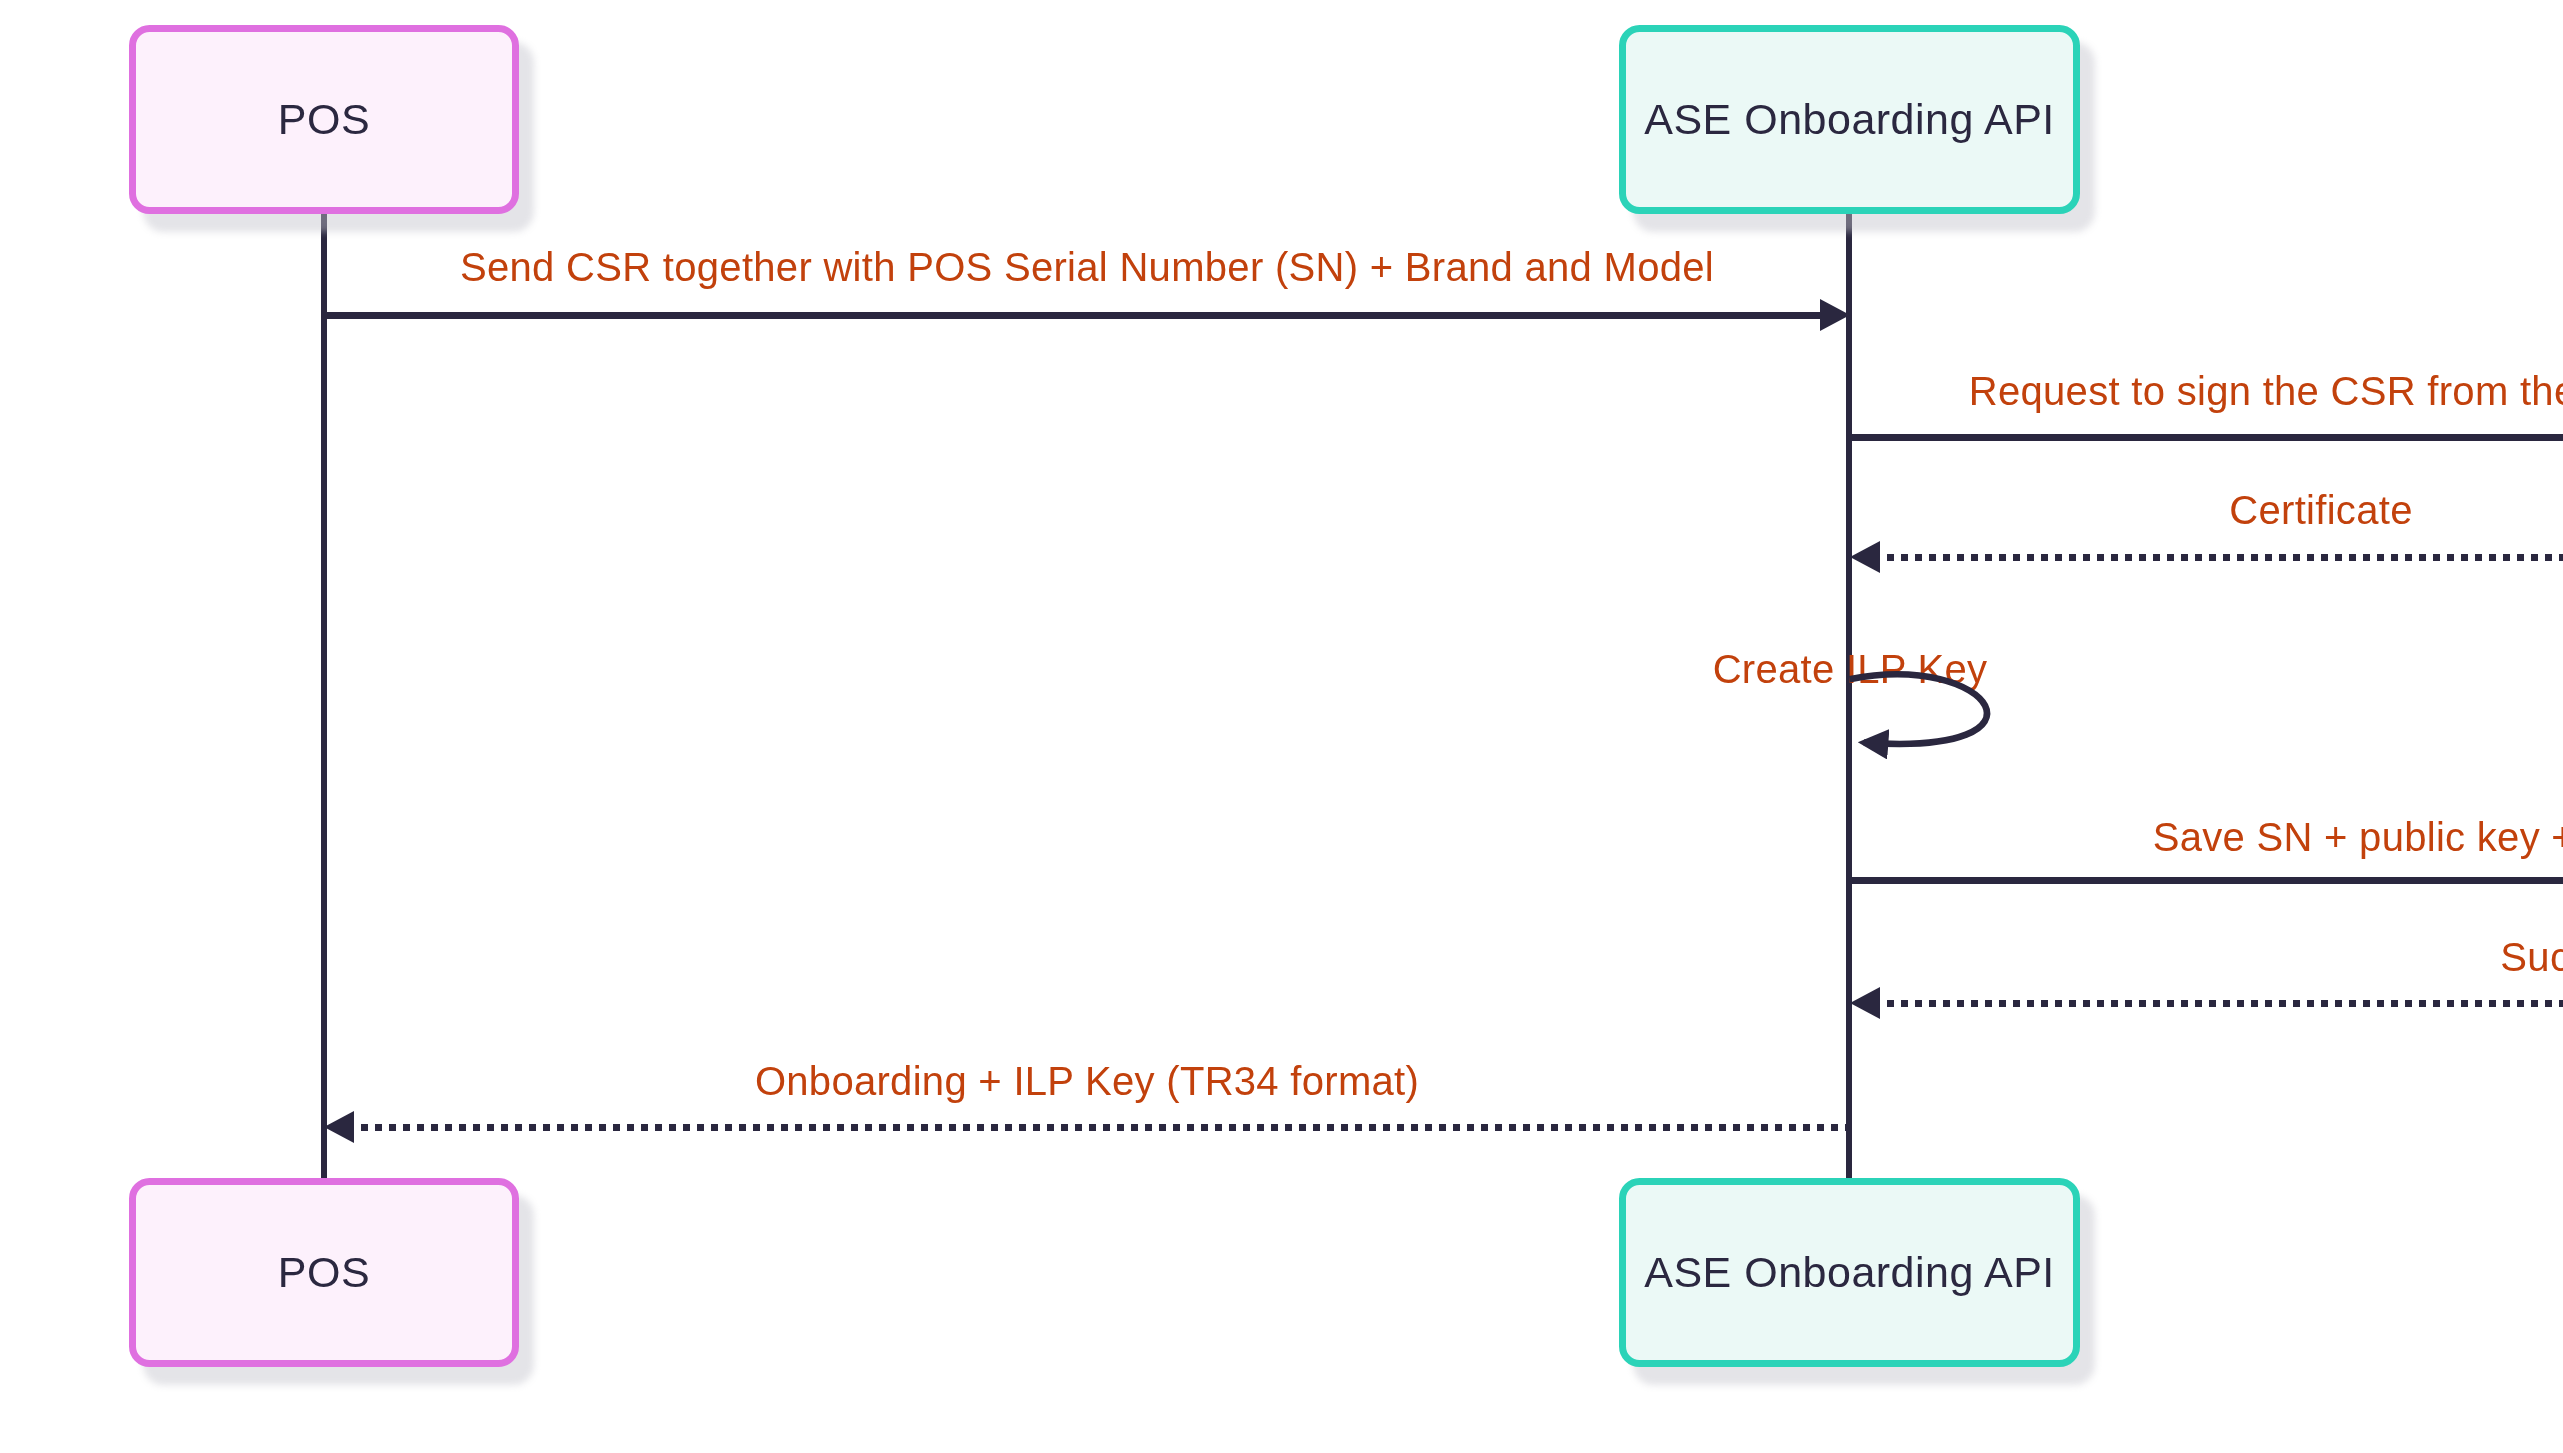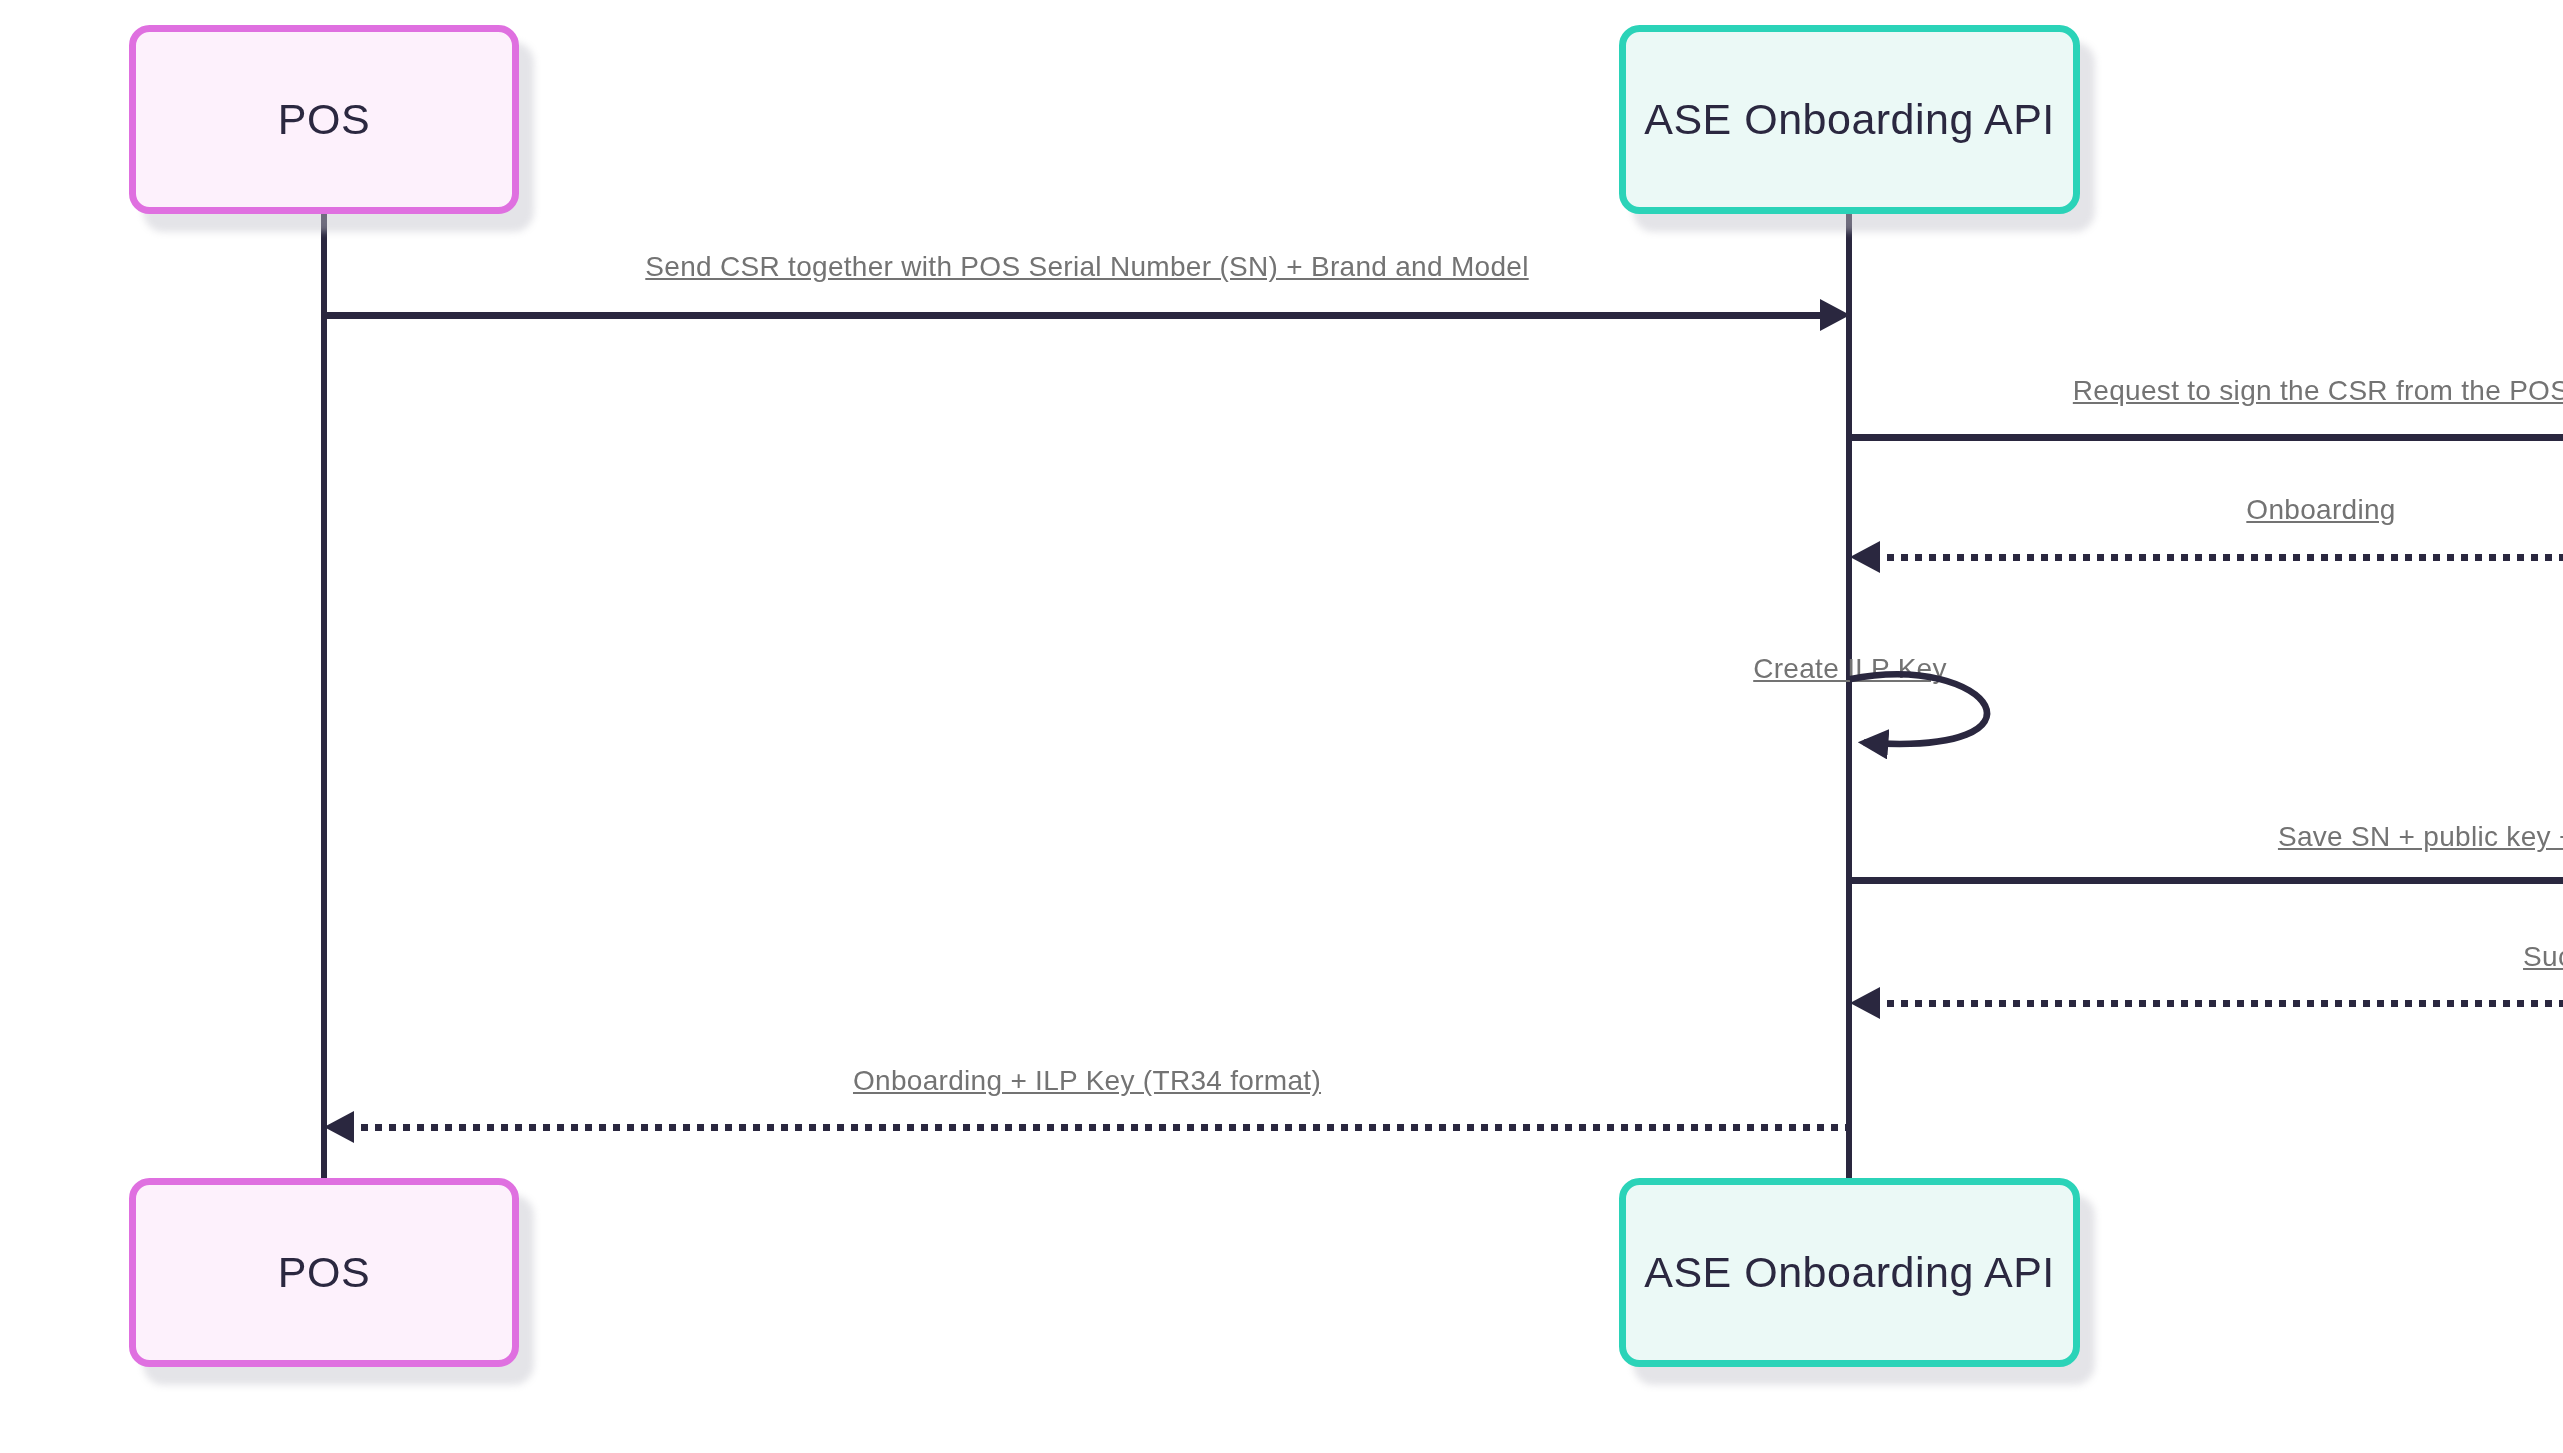--- a/index.html
+++ b/index.html
@@ -26,24 +26,23 @@
     display:flex;align-items:center;justify-content:center;
     box-sizing:border-box;
   }
   .actor-label{
     font-size:43px;font-weight:500;letter-spacing:0.5px;
     color:#2b2840;white-space:nowrap;
   }
   .msg-label{
     position:absolute;
     transform:translate(-50%,-50%);
-    font-size:28px;font-weight:500;letter-spacing:0.3px;
-    white-space:nowrap;color:#737373;
+    font-size:40px;font-weight:500;letter-spacing:0.3px;
+    white-space:nowrap;color:#c2410c;
     line-height:1;
-    text-decoration:underline;
   }
   .arrow{position:absolute;height:33px;}
   .arrow .line{position:absolute;top:13.3px;height:6.7px;background:var(--ink,#2a273f);}
   .arrow .head{position:absolute;top:0;width:0;height:0;}
   .solid-right .line{left:0;right:22.6px;}
   .solid-right .head{
     right:0;
     border-top:16.4px solid transparent;border-bottom:16.4px solid transparent;
     border-left:30px solid var(--ink,#2a273f);
   }
@@ -78,21 +77,21 @@
     <div class="line"></div>
     <div class="head"></div>
   </div>
 
   <div class="msg-label" style="left:2321px;top:391px;">Request to sign the CSR from the POS</div>
   <div class="arrow solid-right" style="left:1850px;top:421px;width:943px;">
     <div class="line"></div>
 
   </div>
 
-  <div class="msg-label" style="left:2321px;top:510px;">Onboarding</div>
+  <div class="msg-label" style="left:2321px;top:510px;">Certificate</div>
   <div class="arrow dot-left" style="left:1850px;top:541px;width:943px;">
     <div class="line"></div>
     <div class="head"></div>
   </div>
 
   <div class="msg-label" style="left:1850px;top:637px;margin-top:32px;">Create ILP Key</div>
   <svg class="selfloop" style="left:1843px;top:666px;" width="246" height="97" viewBox="0 0 480 190">
     <defs>
       <marker id="arr" viewBox="0 0 10 10" refX="8" refY="5" markerWidth="4.6" markerHeight="4.6" orient="auto">
         <path d="M0 0 L10 5 L0 10 z" fill="#2a273f"></path>

